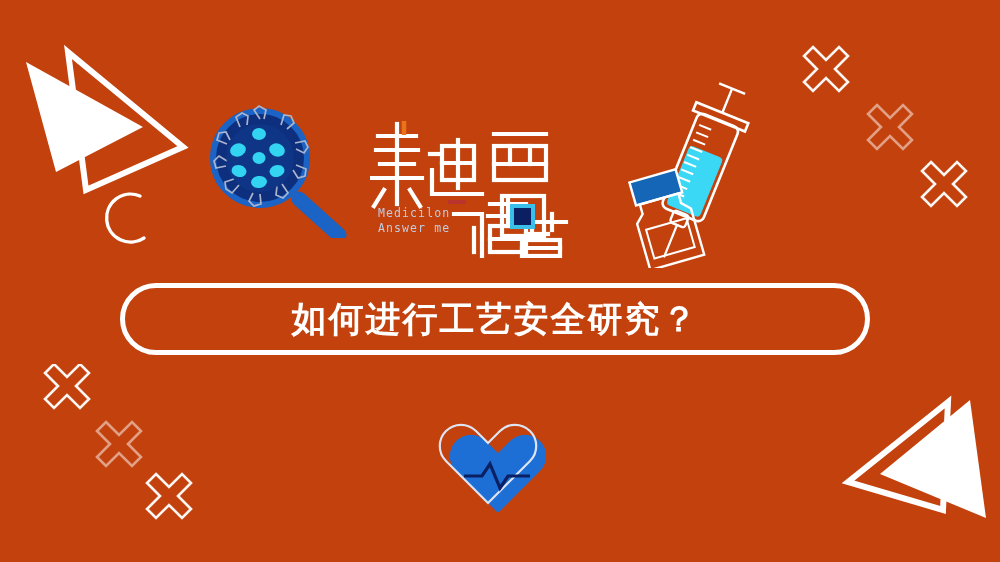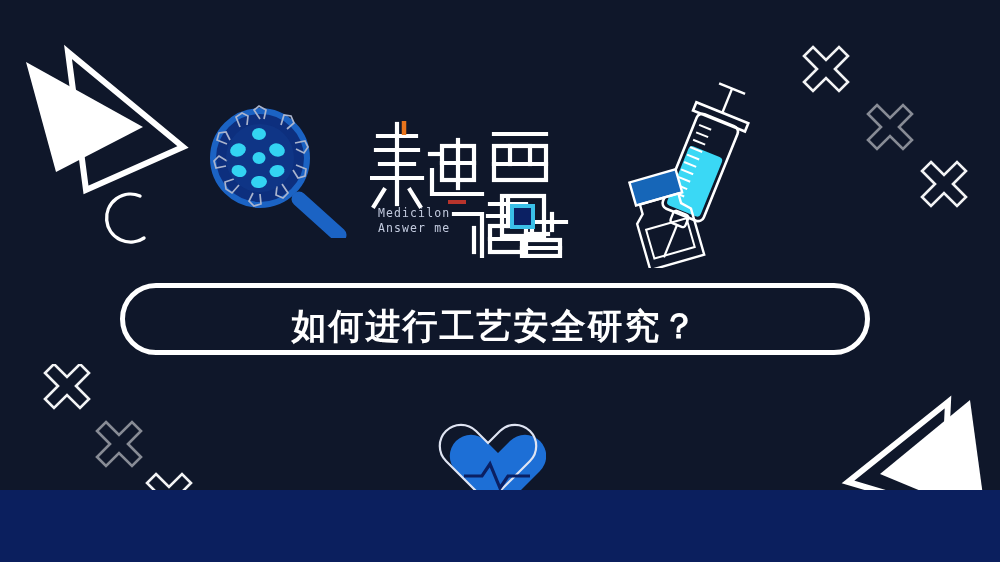--- a/index.html
+++ b/index.html
@@ -3,22 +3,22 @@
 <meta charset="utf-8">
 <style>
   html, body {
     margin: 0;
     padding: 0;
     background: #0b1f5e;
   }
   #poster {
     position: relative;
     width: 1000px;
-    height: 490px;
-    background: #0f172a;
+    height: 562px;
+    background: #c2410c;
     overflow: hidden;
     font-family: "Liberation Sans", "DejaVu Sans", sans-serif;
   }
 
   
   .deco {
     position: absolute;
     pointer-events: none;
   }
 
@@ -48,21 +48,21 @@
     position: absolute;
     left: 120px;
     top: 283px;
     width: 750px;
     height: 72px;
     box-sizing: border-box;
     border: 5px solid #ffffff;
     border-radius: 40px;
     background: transparent;
     display: flex;
-    align-items: flex-end;
+    align-items: center;
     justify-content: center;
   }
   #title-text {
     color: #ffffff;
     font-size: 35px;
     font-weight: bold;
     letter-spacing: 2px;
     white-space: nowrap;
     font-family: "DejaVu Sans", "Liberation Sans", sans-serif;
   }

